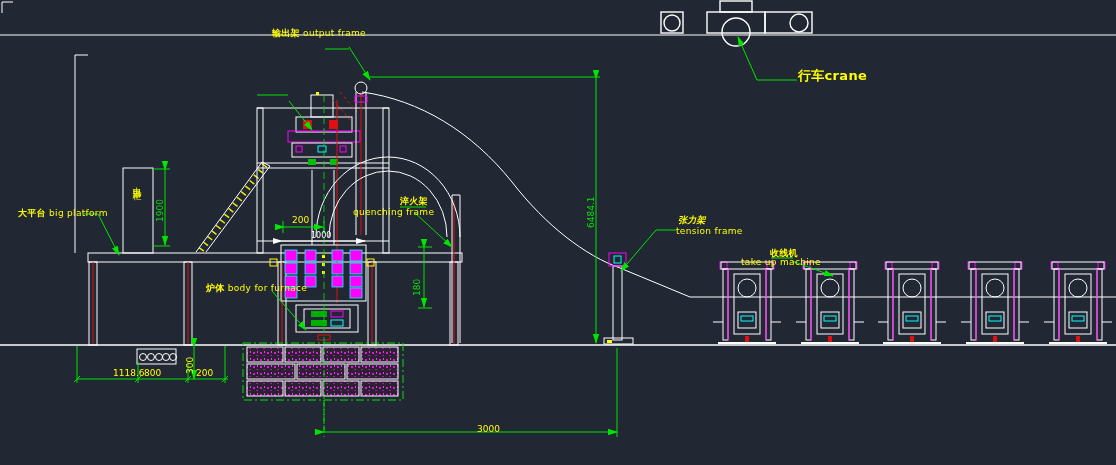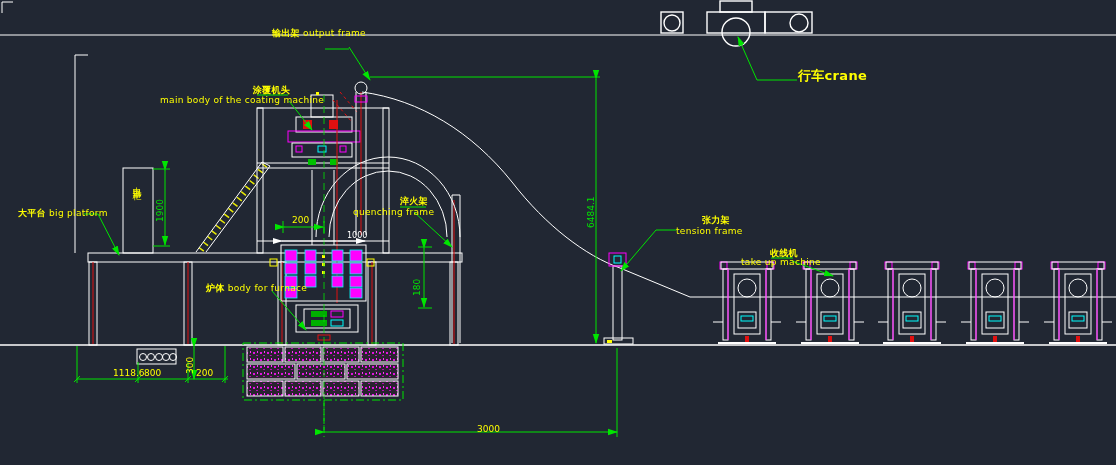--- a/index.html
+++ b/index.html
@@ -11,21 +11,21 @@
   .canvas svg{position:absolute;left:0;top:0;}
   .lbl{
     position:absolute;color:#ffff00;font-size:9px;line-height:10px;
     white-space:nowrap;letter-spacing:0.3px;
   }
   .lbl .zh{font-weight:bold;}
   .dim{
     position:absolute;color:#00e500;font-size:9px;line-height:9px;white-space:nowrap;
   }
   .dim.yel{color:#ffff00;}
-  .dim.wht{color:#ffffff;font-size:8px;padding-left:36px;}
+  .dim.wht{color:#ffffff;font-size:8px;}
   .vdim{transform:rotate(-90deg);transform-origin:0 0;}
   .vtext{
     position:absolute;color:#ffff00;font-size:9px;line-height:11px;
     writing-mode:vertical-rl;text-orientation:upright;letter-spacing:2px;
   }
   .two-line{text-align:right;}
   .two-line .en{display:block;font-weight:normal;}
 </style>
 </head>
 <body>
@@ -302,39 +302,35 @@
     <line x1="617" y1="348" x2="617" y2="437"></line>
   </g>
 </svg>
 
 <div class="lbl" style="left:798px;top:71px;font-size:13px;"><span class="zh">行车crane</span></div>
 
 <div class="lbl" style="left:272px;top:28px;">
   <span class="zh">输出架</span> <span>output frame</span>
 </div>
 
-<div class="lbl two-line" style="left:160px;top:85px;width:130px;">
-  <span class="zh">涂覆机头</span>
-  <span class="en">main body of the coating machine</span>
-</div>
 
 <div class="lbl" style="left:18px;top:208px;">
   <span class="zh">大平台</span> <span>big platform</span>
 </div>
 
 <div class="vtext" style="left:131px;top:180px;height:62px;">电器柜</div>
 
 <div class="lbl" style="left:197px;top:283px;margin-left:9px;">
   <span class="zh">炉体</span> <span>body for furnace</span>
 </div>
 
 <div class="lbl zh" style="left:400px;top:196px;font-weight:bold;">淬火架</div>
 <div class="lbl" style="left:353px;top:207px;">quenching frame</div>
 
-<div class="lbl zh" style="left:702px;top:215px;font-weight:bold;">张力架</div>
+<div class="lbl zh" style="left:678px;top:215px;font-weight:bold;font-style:italic;">张力架</div>
 <div class="lbl" style="left:676px;top:226px;">tension frame</div>
 
 <div class="lbl zh" style="left:770px;top:248px;font-weight:bold;">收线机</div>
 <div class="lbl" style="left:733px;top:257px;margin-left:8px;">take up machine</div>
 
 <div class="dim vdim" style="left:156px;top:222px;">1900</div>
 <div class="dim yel" style="left:292px;top:216px;">200</div>
 <div class="dim wht" style="left:311px;top:231px;">1000</div>
 <div class="dim vdim" style="left:413px;top:296px;">180</div>
 <div class="dim vdim" style="left:587px;top:228px;">6484.1</div>

